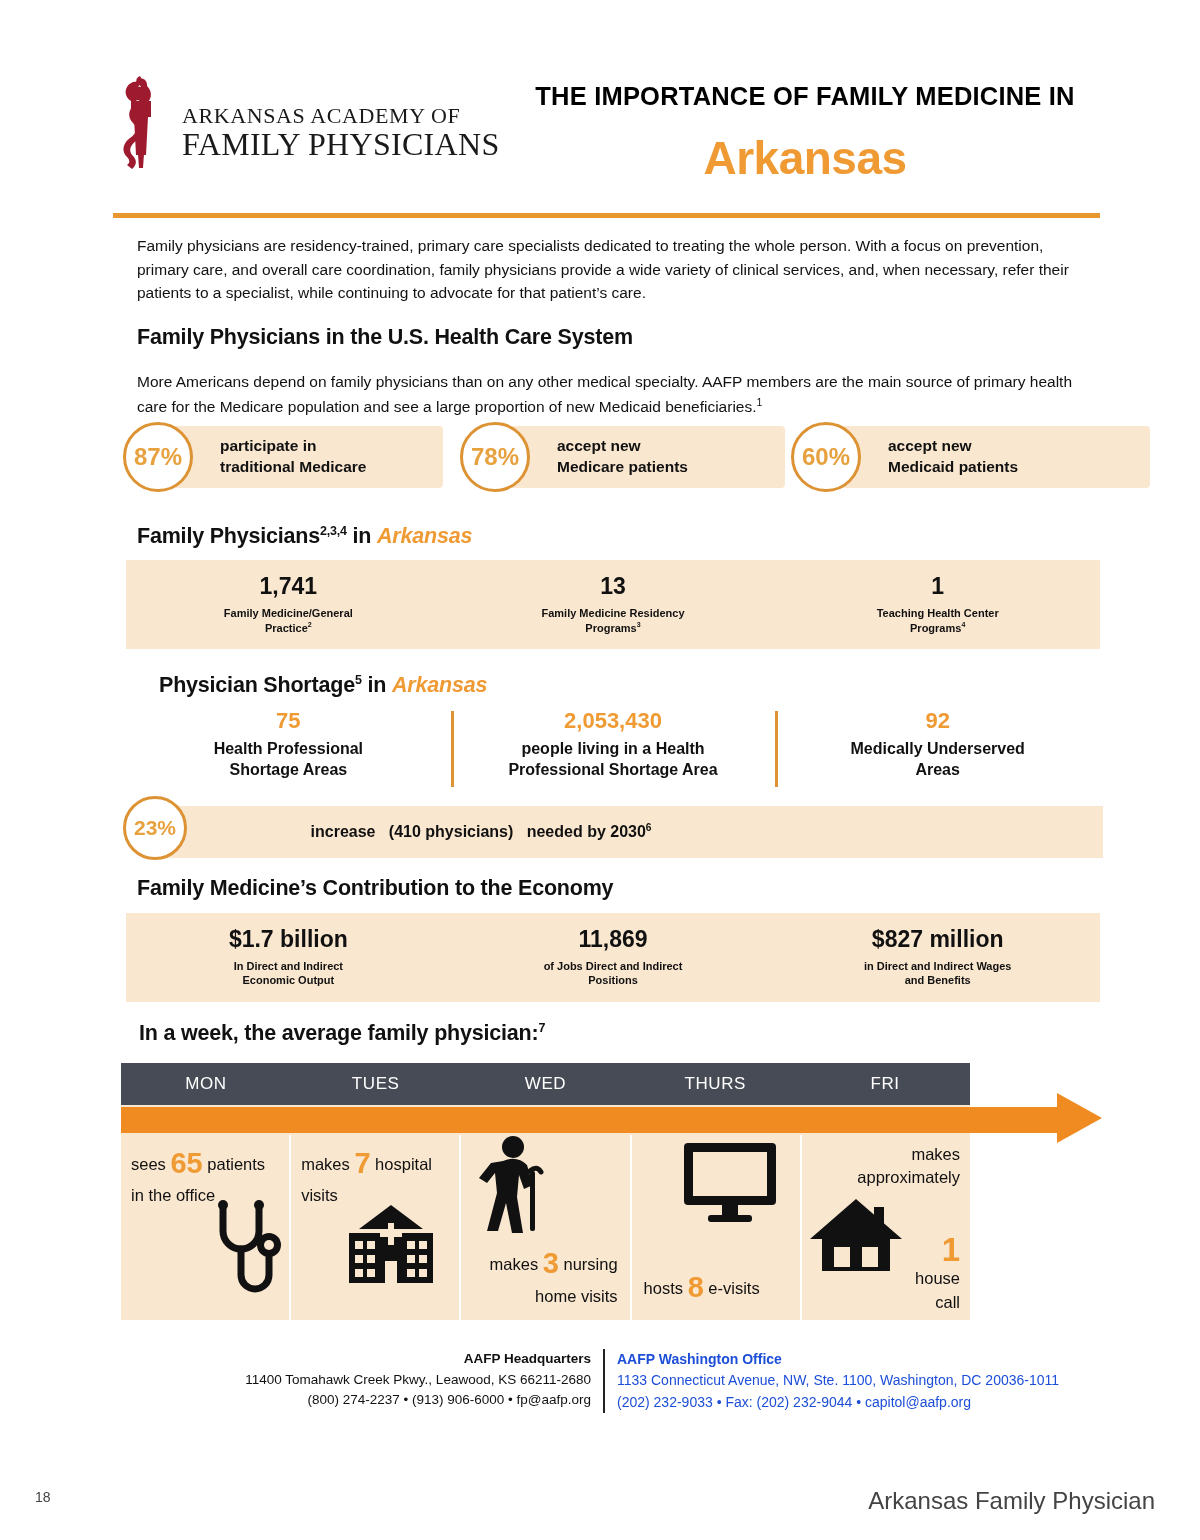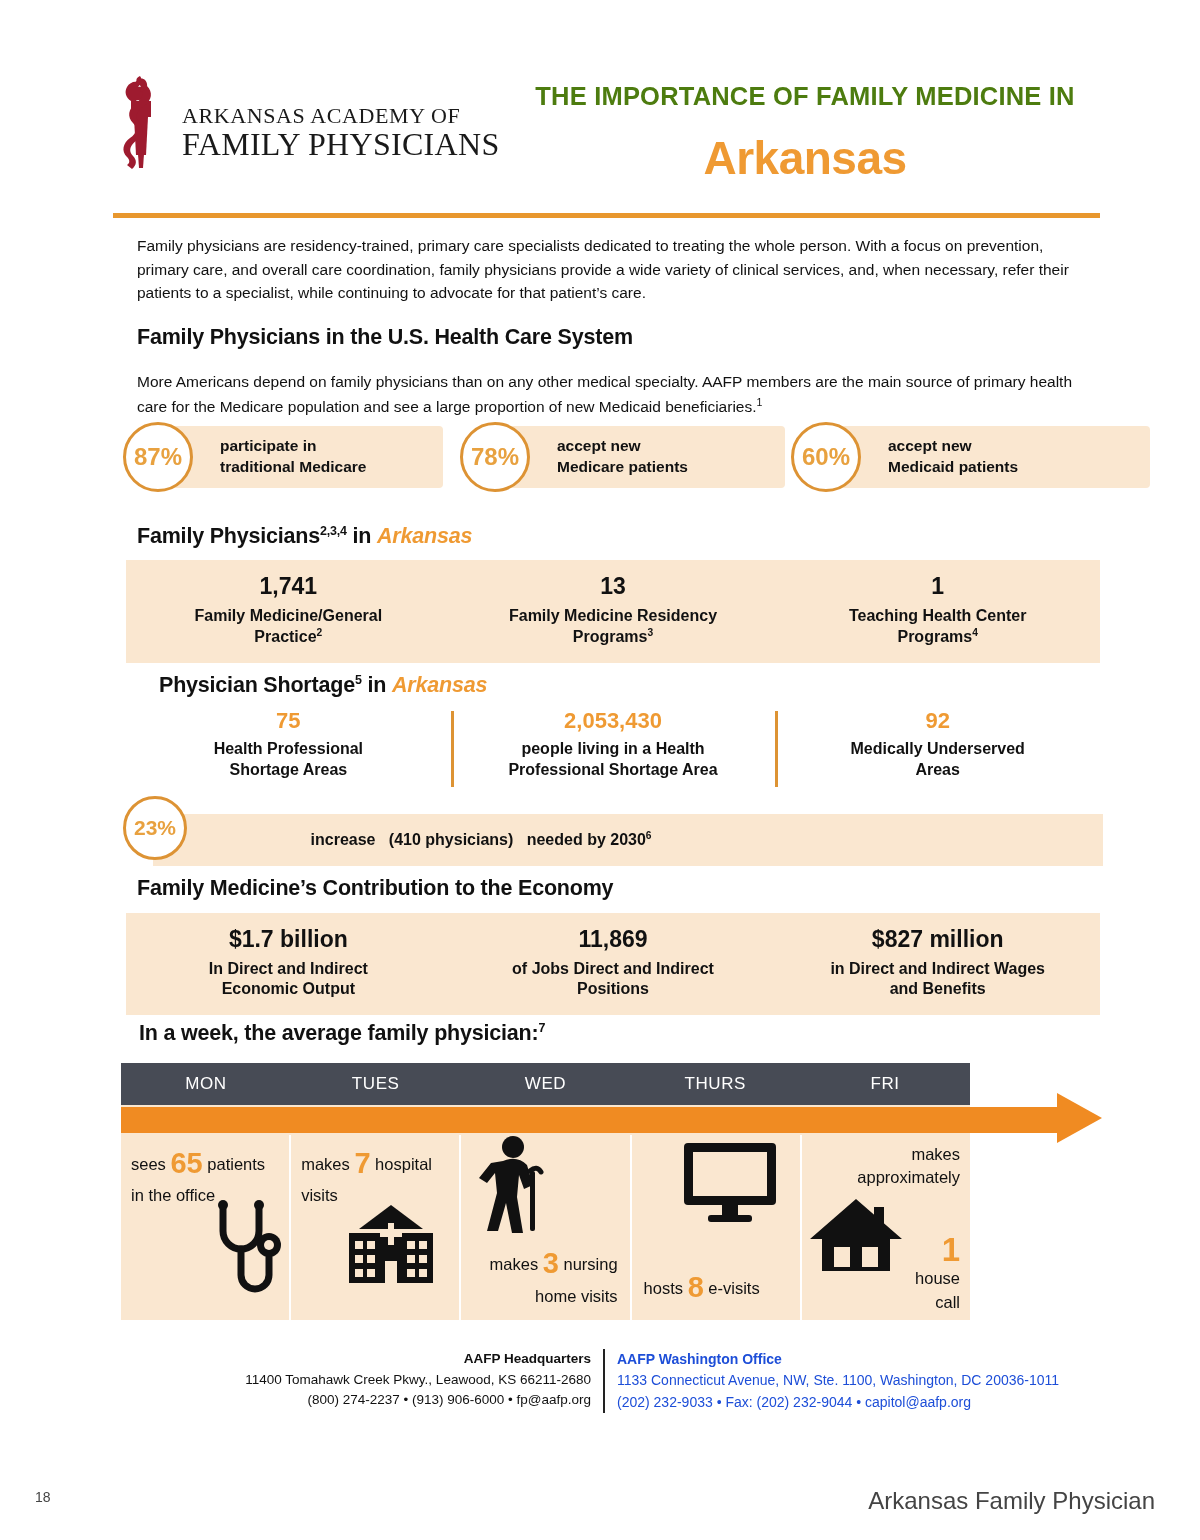--- a/index.html
+++ b/index.html
@@ -46,21 +46,21 @@
 
   .title-block {
     position: absolute;
     left: 490px; top: 22px;
     width: 630px;
     text-align: center;
   }
   .title-kicker {
     font-size: 25.5px;
     font-weight: bold;
-    color: #4d7c0f;
+    color: #000000;
     letter-spacing: 0.2px;
     white-space: nowrap;
   }
   .title-state {
     margin-top: 20px;
     font-size: 46px;
     font-weight: bold;
     color: #ef9a33;
     letter-spacing: -0.5px;
   }
@@ -158,21 +158,21 @@
     padding: 13px 8px 15px;
   }
   .band .cell .big {
     font-size: 23px;
     font-weight: bold;
     color: #111;
     line-height: 1.2;
   }
   .band .cell .cap {
     margin-top: 5px;
-    font-size: 16px;
+    font-size: 11px;
     font-weight: bold;
     line-height: 1.28;
     color: #111;
   }
   .band .cell .cap sup { font-size: 0.64em; }
 
   
   .shortage {
     position: absolute;
     left: 126px; top: 708px;
@@ -207,21 +207,21 @@
   }
 
   
   .inc-row {
     position: absolute;
     left: 123px; top: 802px;
     width: 980px; height: 52px;
   }
   .inc-bar {
     position: absolute;
-    left: 30px; top: 12px;
+    left: 30px; top: 4px;
     width: 950px; height: 52px;
     background: #fae7d0;
     display: flex;
     align-items: center;
   }
   .inc-text {
     padding-left: 122px;
     font-size: 16px;
     font-weight: bold;
     color: #111;

